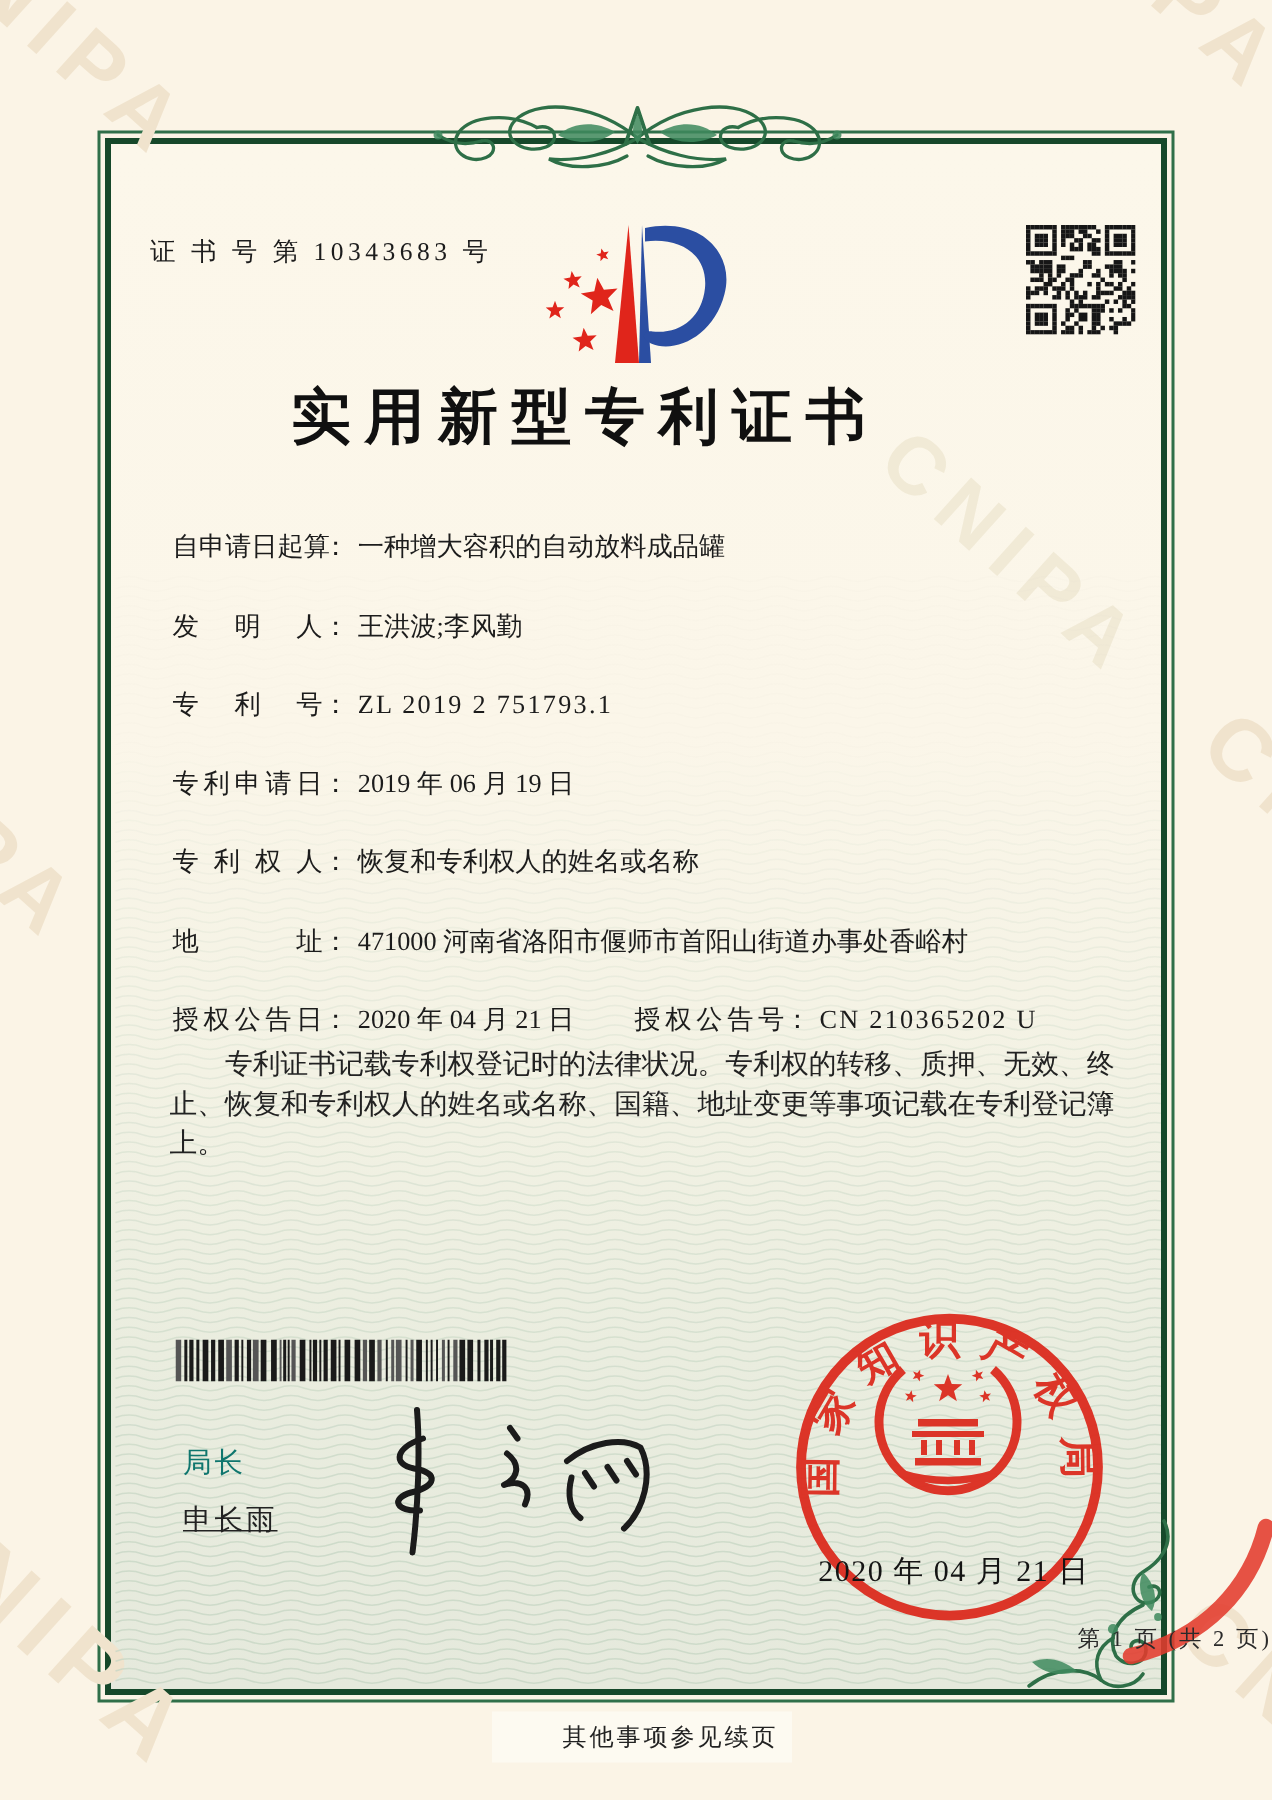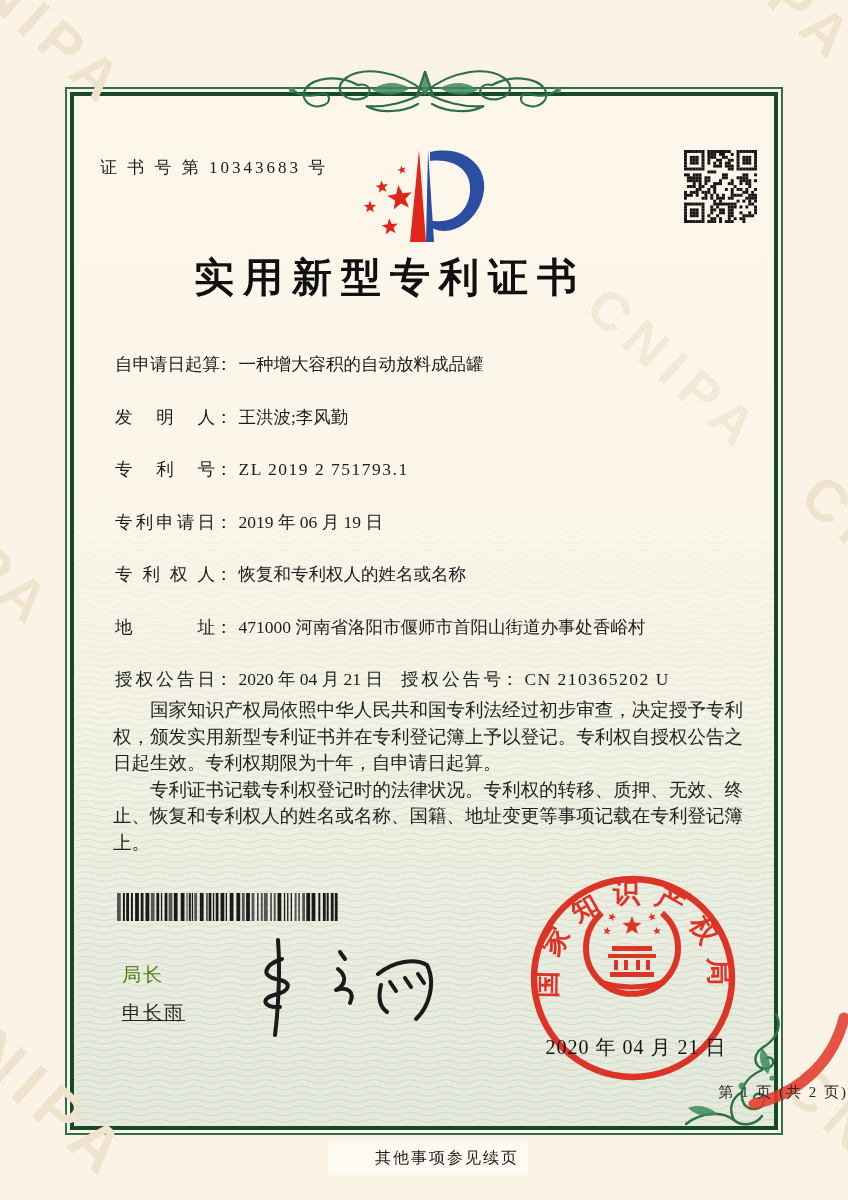--- a/index.html
+++ b/index.html
@@ -32,31 +32,31 @@
   #logo{position:absolute; z-index:4; left:350px; top:128px;}
   .title{
     position:absolute; z-index:4; left:0; top:250px; width:780px; text-align:center;
     font-size:40px; font-weight:bold; letter-spacing:9px; color:#101010;
   }
   
   .fields{position:absolute; z-index:4; left:115px; top:352px; width:630px; font-size:17.5px;}
   .row{margin-bottom:28.5px; line-height:24px; white-space:nowrap;}
   .lbl{display:inline-block; width:100px; text-align:justify; text-align-last:justify; vertical-align:bottom;}
   .colon{margin-right:6px;}
-  .pair2{margin-left:18px;}
+  .pair2{margin-left:40px;}
   .num{letter-spacing:1.5px;}
   
   .paras{position:absolute; z-index:4; left:113px; top:697px; width:630px;
     font-size:18.5px; line-height:26.5px; text-align:justify; color:#222;}
   .paras p{margin:0; text-indent:2em;}
   
   #barcode{position:absolute; z-index:4; left:117px; top:893px;}
   
   .sig-title{position:absolute; z-index:4; left:122px; top:962px; font-size:19px;
-    font-family:"Liberation Sans","DejaVu Sans",sans-serif; letter-spacing:2px; color:#4d7c0f;}
+    font-family:"Liberation Sans","DejaVu Sans",sans-serif; letter-spacing:2px; color:#0f766e;}
   .sig-name{position:absolute; z-index:4; left:122px; top:1000px; font-size:19px;
     font-family:"Liberation Sans","DejaVu Sans",sans-serif; letter-spacing:2px; color:#222;text-decoration:underline;}
   #sig-script{position:absolute; z-index:4; left:228px; top:933px;}
   
   #seal{position:absolute; z-index:5; left:512px; top:870px; opacity:0.94;}
   .seal-date{position:absolute; z-index:6; left:520px; top:1034px; width:232px; text-align:center;
     font-size:20px; letter-spacing:1px; color:#141414;}
   
   .page-no{position:absolute; z-index:4; left:0; top:1083px; width:848px; text-align:right;
     font-size:15px; letter-spacing:2px; color:#2a2a2a;}
@@ -578,21 +578,20 @@
     </div>
     <div class="row">
       <span class="lbl">地址</span><span class="colon">：</span><span class="val">471000 河南省洛阳市偃师市首阳山街道办事处香峪村</span>
     </div>
     <div class="row">
       <span class="lbl">授权公告日</span><span class="colon">：</span><span class="val">2020 年 04 月 21 日</span><span class="pair2"><span class="lbl">授权公告号</span><span class="colon">：</span><span class="val num">CN 210365202 U</span></span>
     </div>
   </div>
 
   <div class="paras">
-    <p>国家知识产权局依照中华人民共和国专利法经过初步审查，决定授予专利权，颁发实用新型专利证书并在专利登记簿上予以登记。专利权自授权公告之日起生效。专利权期限为十年，自申请日起算。</p>
     <p>专利证书记载专利权登记时的法律状况。专利权的转移、质押、无效、终止、恢复和专利权人的姓名或名称、国籍、地址变更等事项记载在专利登记簿上。</p>
   </div>
 
   <svg id="barcode" width="224" height="28">
       <rect x="0.0" y="0" width="3.8" height="28" fill="#555"></rect>
       <rect x="5.9" y="0" width="2.0" height="28" fill="#1a1a1a"></rect>
       <rect x="9.2" y="0" width="2.8" height="28" fill="#1a1a1a"></rect>
       <rect x="13.9" y="0" width="2.0" height="28" fill="#1a1a1a"></rect>
       <rect x="18.1" y="0" width="3.8" height="28" fill="#1a1a1a"></rect>
       <rect x="23.7" y="0" width="2.8" height="28" fill="#1a1a1a"></rect>

